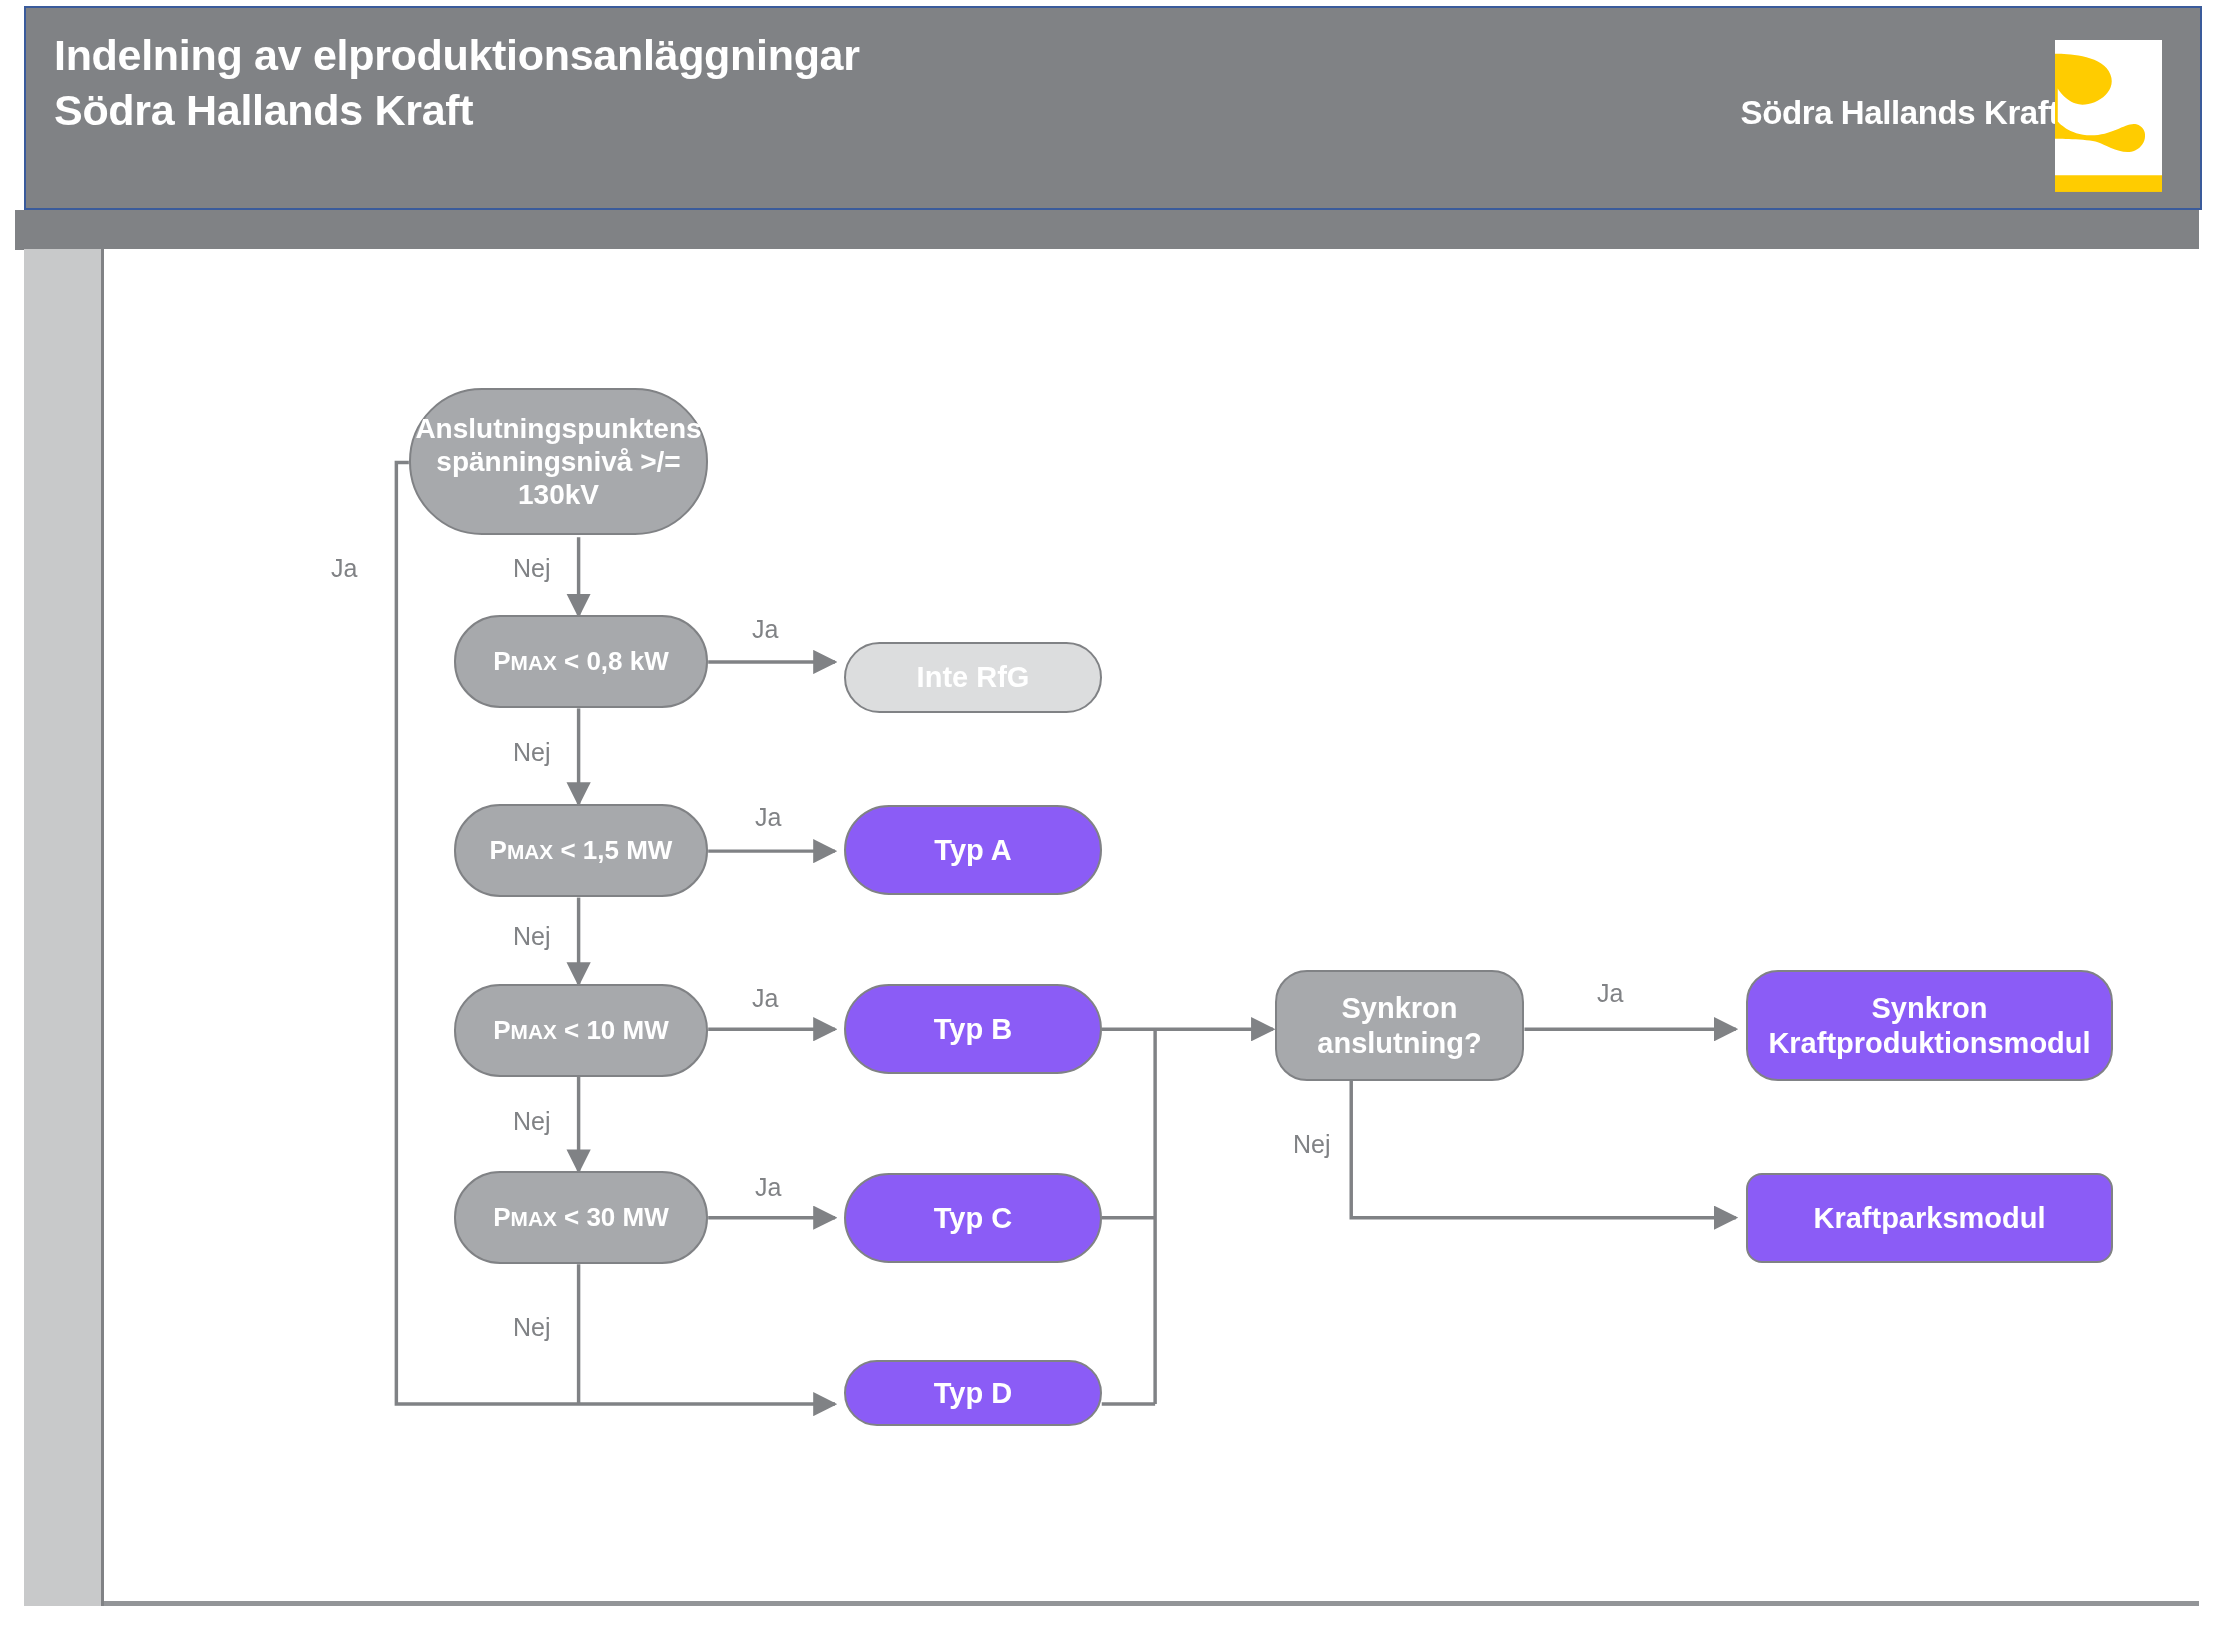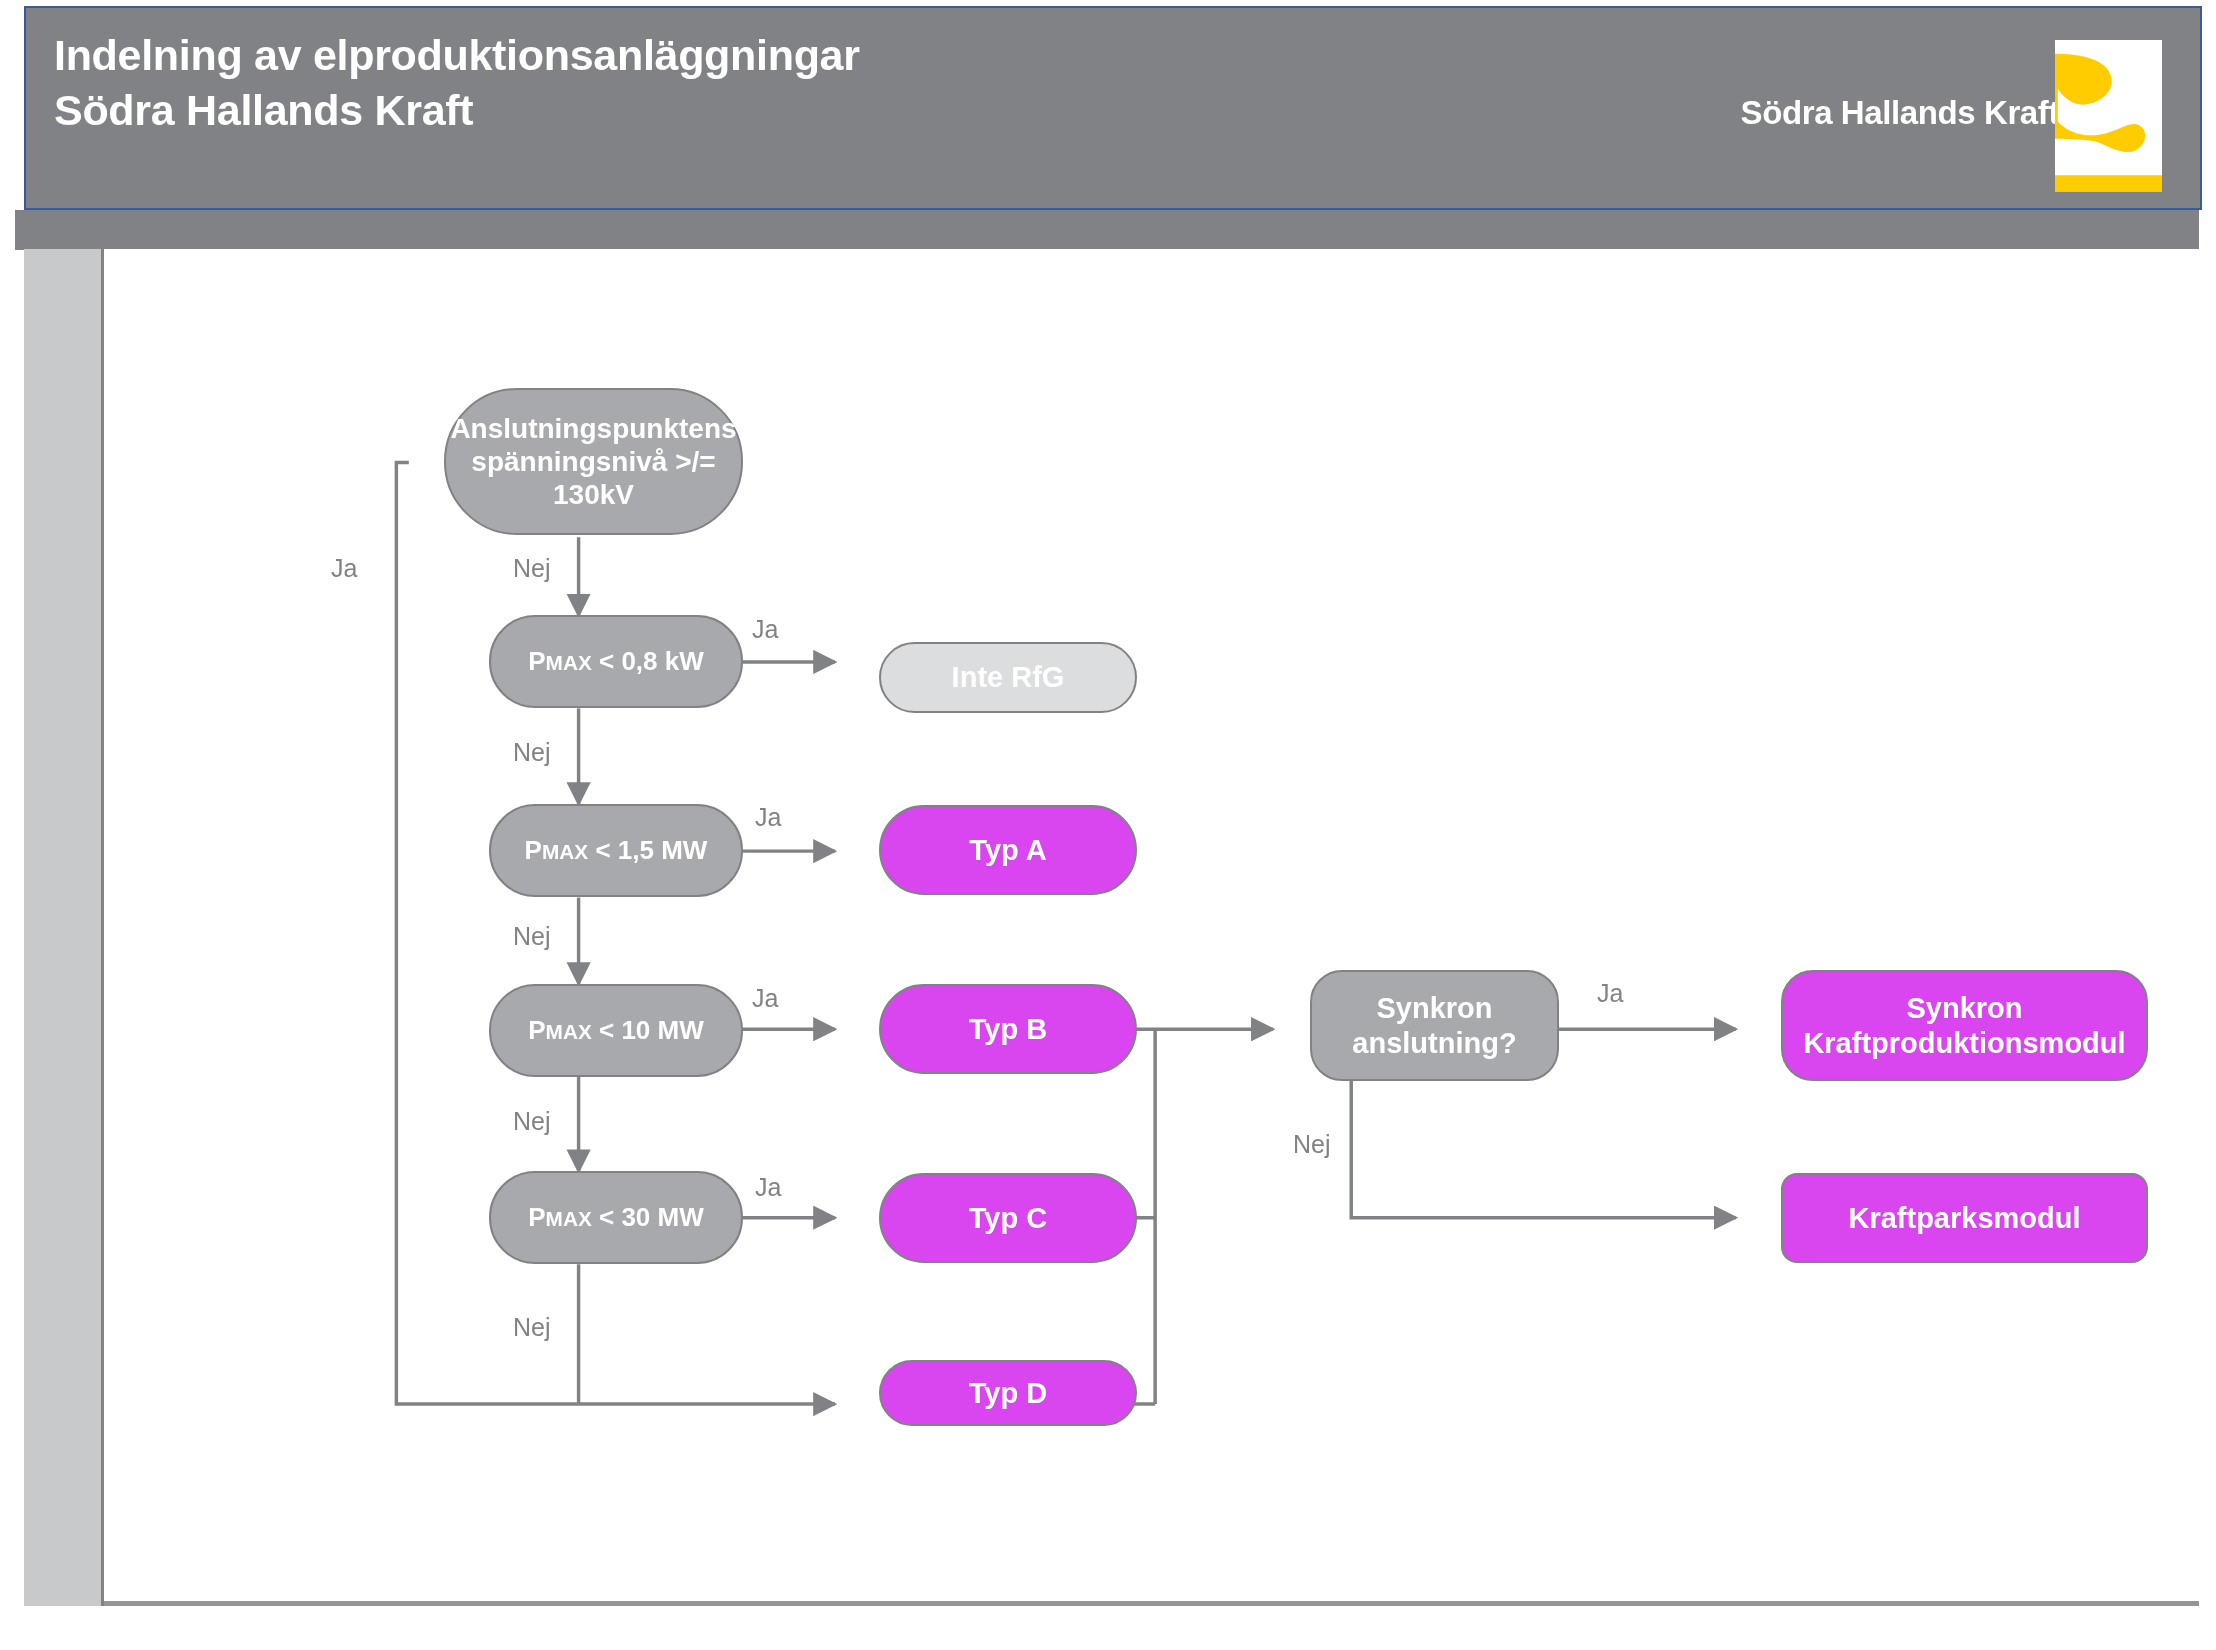--- a/index.html
+++ b/index.html
@@ -26,24 +26,24 @@
   .content{position:absolute;left:104px;top:249px;width:2095px;height:1357px;background:#ffffff;
            border-bottom:5.5px solid #939598;box-sizing:border-box;}
 
   
   .canvas{position:absolute;left:0;top:0;width:2216px;height:1651px;pointer-events:none;}
   .canvas svg{width:100%;height:100%;display:block;}
 
   
   .node{position:absolute;display:flex;align-items:center;justify-content:center;
         text-align:center;color:#ffffff;font-weight:bold;box-sizing:border-box;
-        border:2.1px solid #808285;line-height:1.18;margin-left:35px;}
+        border:2.1px solid #808285;line-height:1.18;}
   .n-grey{background:#A7A9AC;}
   .n-lgrey{background:#DCDDDE;}
-  .n-yellow{background:#d946ef;}
+  .n-yellow{background:#8b5cf6;}
 
   .lbl{position:absolute;color:#808285;font-size:25px;font-weight:normal;white-space:nowrap;}
   .sc{font-size:0.80em;}
 </style>
 </head>
 <body>
 
 <div class="page">
 
   <div class="hdr-top"></div>

